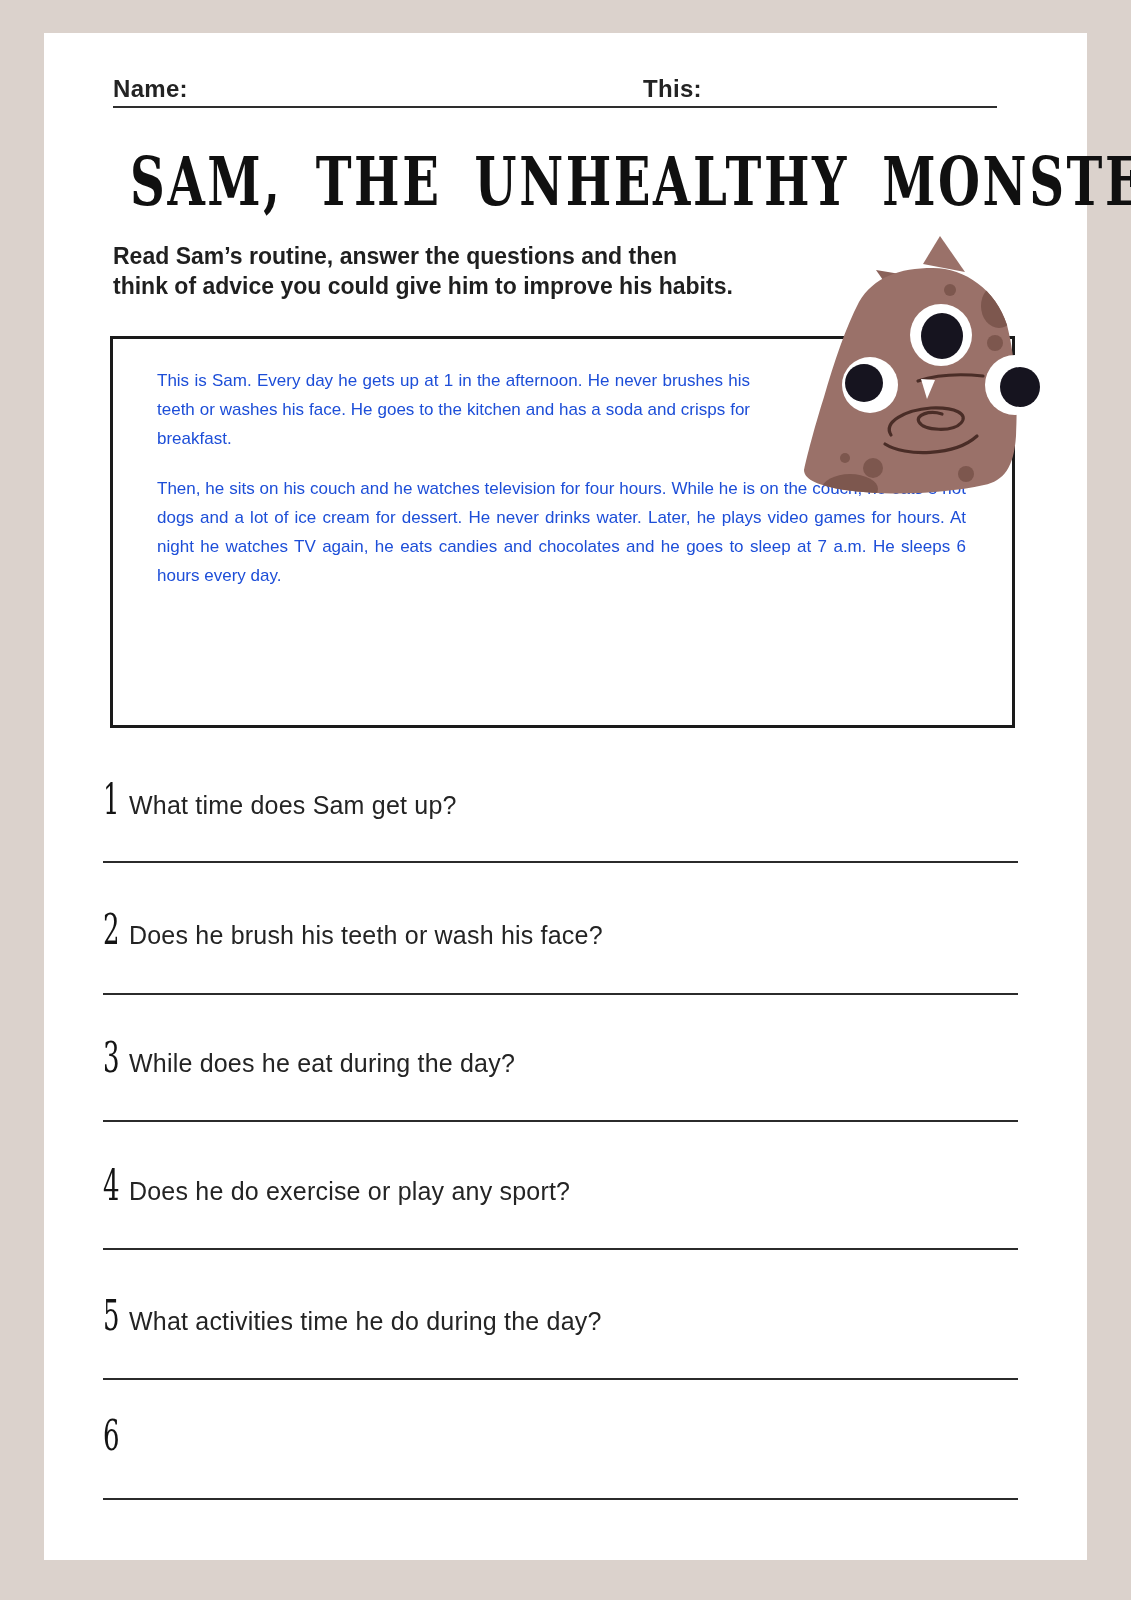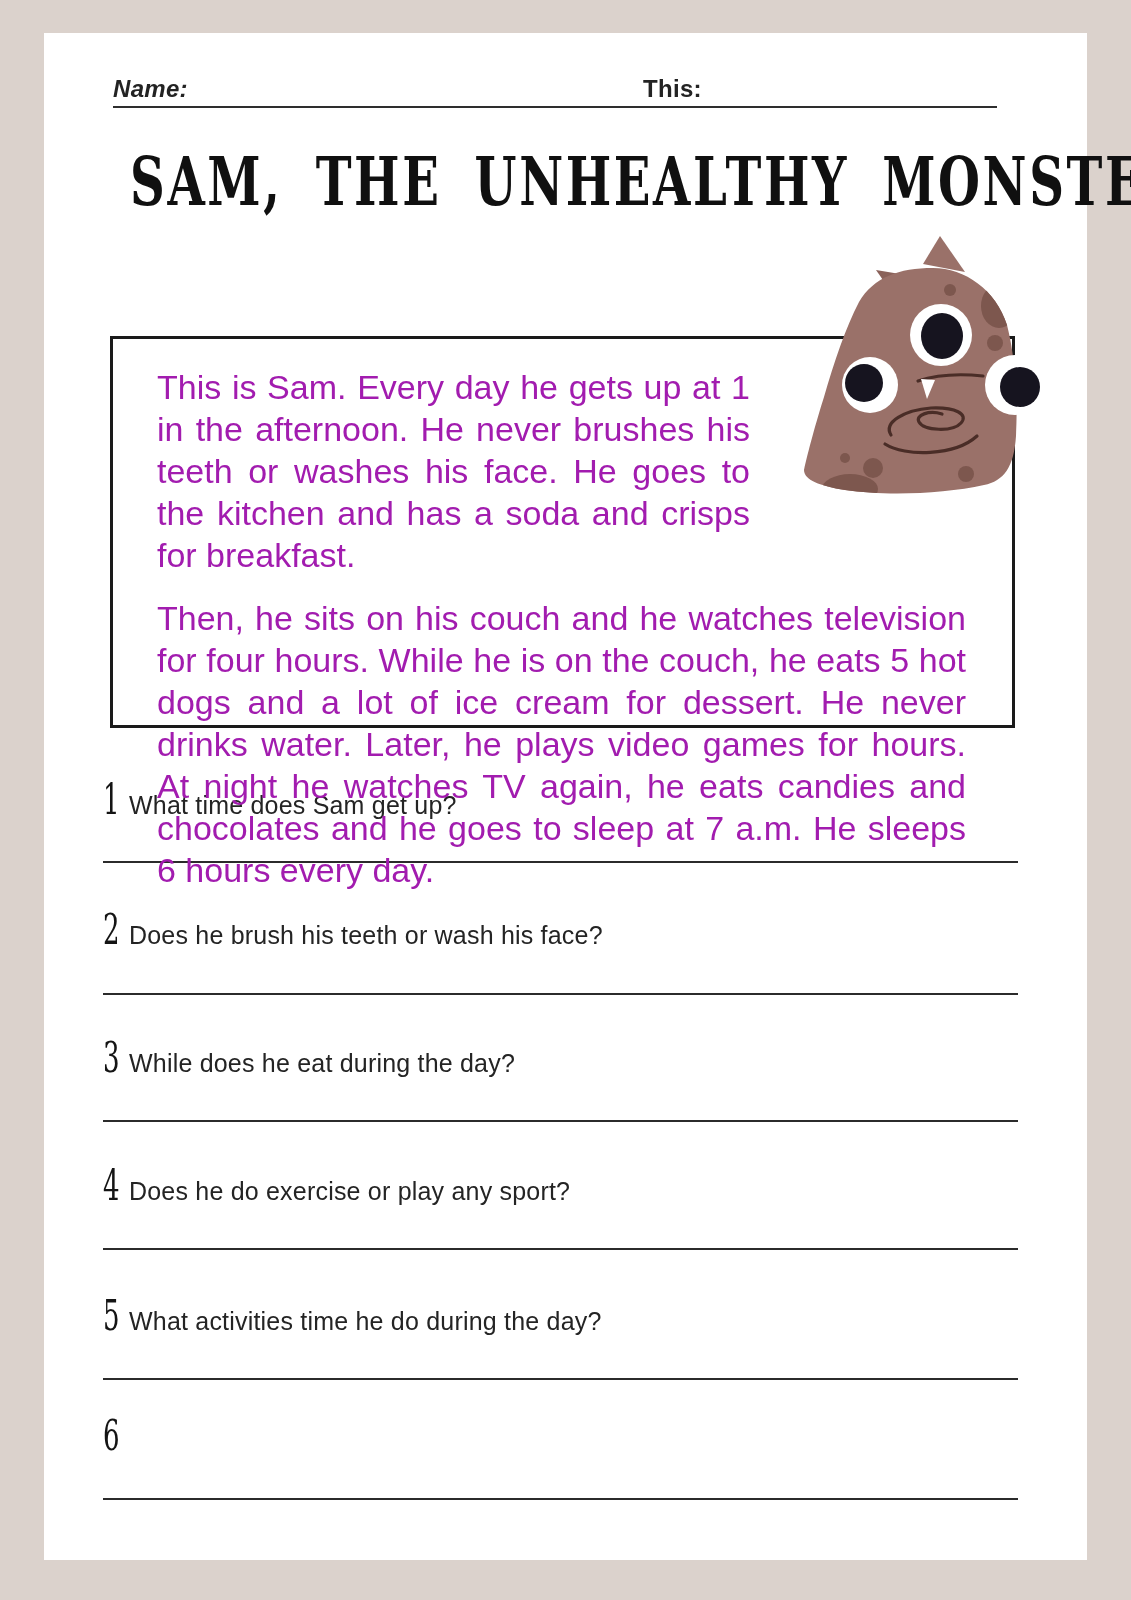--- a/index.html
+++ b/index.html
@@ -20,21 +20,21 @@
   }
   
   .header-label {
     position: absolute;
     top: 42px;
     font-size: 24px;
     font-weight: 700;
     letter-spacing: 0.3px;
     color: #232323;
   }
-  .header-label.name { left: 69px; font-style: italic; }
+  .header-label.name { left: 69px; }
   .header-label.date { left: 599px; }
   .header-line {
     position: absolute;
     left: 69px; top: 73px;
     width: 884px; height: 0;
     border-top: 2px solid #2e2e2e;
   }
   
   .title-wrap {
     position: absolute;
@@ -69,23 +69,23 @@
     position: absolute;
     left: 66px; top: 303px;
     width: 905px; height: 392px;
     border: 3px solid #1a1a1a;
     background: #ffffff;
     box-sizing: border-box;
     z-index: 1;
   }
   .passage-box p {
     margin: 0;
-    font-size: 34px;
-    line-height: 42px;
-    color: #a21caf;
+    font-size: 17px;
+    line-height: 29px;
+    color: #1d4ed8;
     text-align: justify;
   }
   .passage-p1 { margin: 27px 262px 0 44px !important; }
   .passage-p2 { margin: 21px 46px 0 44px !important; }
   
   .monster {
     position: absolute;
     left: 749px; top: 189px;
     width: 258px; height: 278px;
     z-index: 2;
@@ -127,20 +127,24 @@
   <div class="paper">
 
     <span class="header-label name">Name:</span>
     <span class="header-label date">This:</span>
     <div class="header-line"></div>
 
     <div class="title-wrap">
       <span class="title-text">SAM, THE UNHEALTHY MONSTER</span>
     </div>
 
+    <div class="instructions">
+      <div>Read Sam’s routine, answer the questions and then</div>
+      <div>think of advice you could give him to improve his habits.</div>
+    </div>
 
     <div class="passage-box">
       <p class="passage-p1">This is Sam. Every day he gets up at 1 in the afternoon. He never brushes his teeth or washes his face. He goes to the kitchen and has a soda and crisps for breakfast.</p>
       <p class="passage-p2">Then, he sits on his couch and he watches television for four hours. While he is on the couch, he eats 5 hot dogs and a lot of ice cream for dessert. He never drinks water. Later, he plays video games for hours. At night he watches TV again, he eats candies and chocolates and he goes to sleep at 7 a.m. He sleeps 6 hours every day.</p>
     </div>
 
     <svg class="monster" viewBox="0 0 258 278">
       <defs>
         <clipPath id="bodyClip">
           <path d="M140,46 C172,46 203,68 214,103 C223,138 225,183 223,214 C221,245 211,259 191,263 C151,272 92,274 52,268 C27,264 11,258 11,248 C15,230 23,200 31,175 C41,140 53,105 66,80 C81,55 106,46 140,46 Z"></path>

